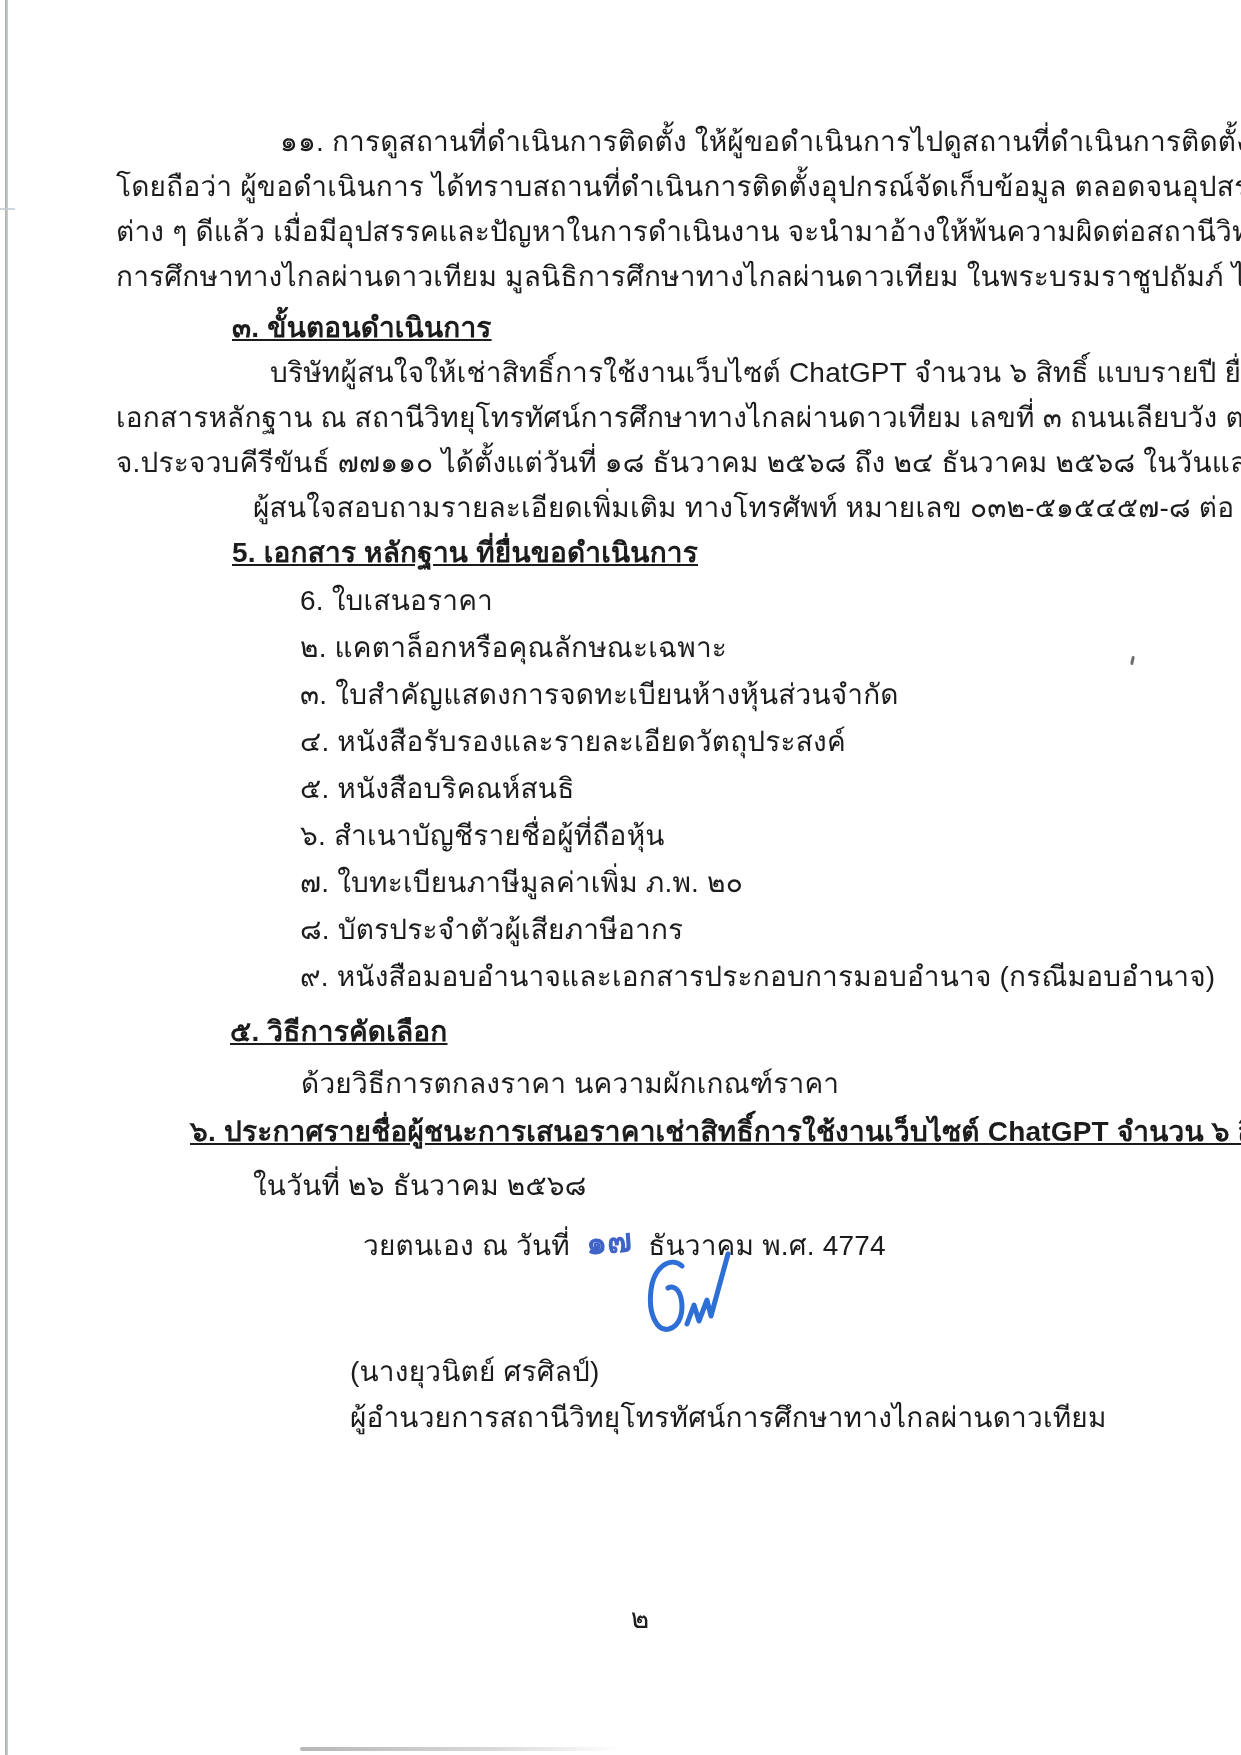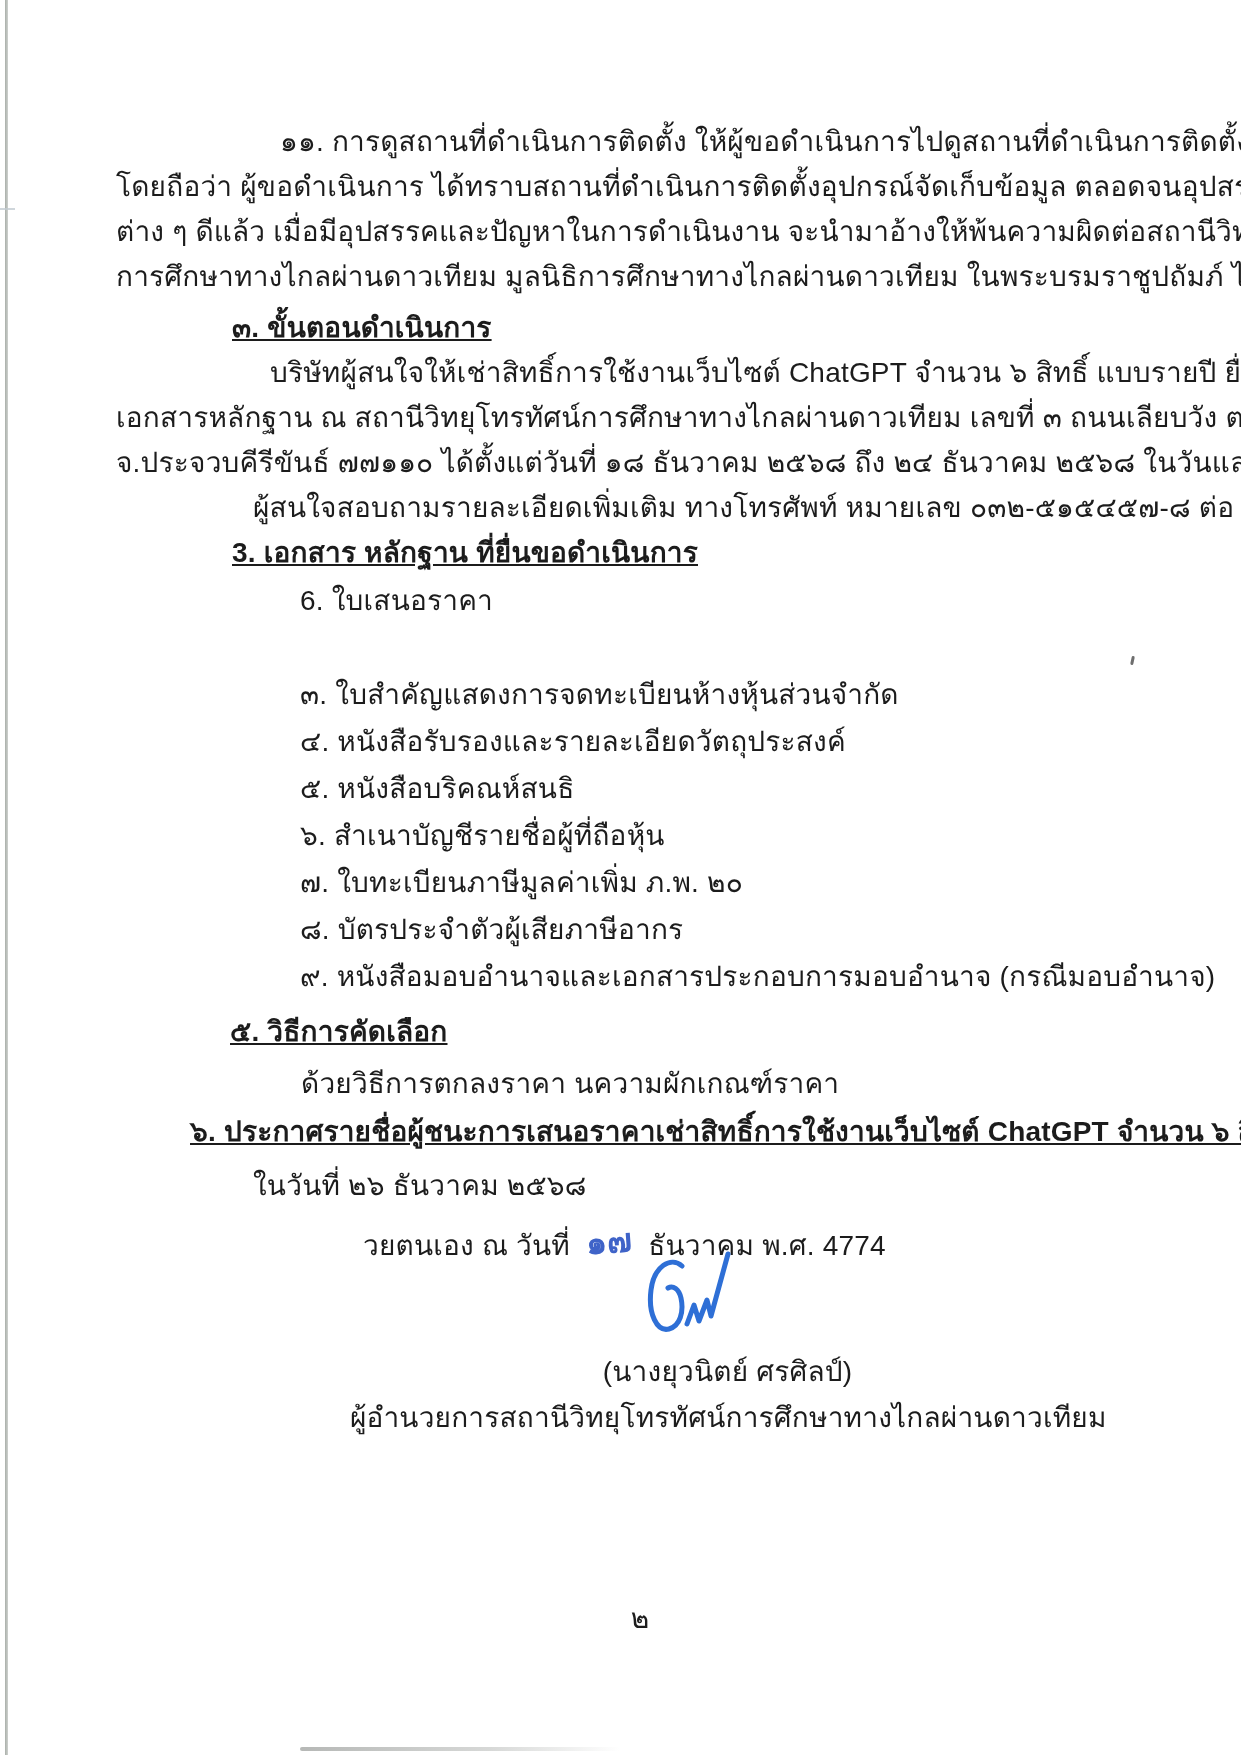--- a/index.html
+++ b/index.html
@@ -20,21 +20,21 @@
   }
   .b{font-weight:bold;text-decoration:underline;}
   .hand{
     display:inline-block;
     color:#3f63c8;
     font-size:33px;
     font-weight:bold;
     margin:0 16px;
     transform:rotate(-4deg) translateY(-2px);
   }
-  .sig-block{position:absolute;left:350px;width:755px;text-align:center;}
+  .sig-block{position:absolute;left:350px;width:755px;}
   .sig-svg{position:absolute;left:638px;top:1248px;}
   .pagenum{position:absolute;top:1596px;left:560px;width:160px;text-align:center;font-size:28px;}
   
   .edge-line{
     position:absolute;left:5px;top:0;width:3px;height:1755px;
     background:linear-gradient(to right,#9aa09a,#c6cac6);
     opacity:.85;
   }
   .edge-tick{
     position:absolute;left:0;top:208px;width:15px;height:2px;
@@ -64,22 +64,23 @@
   <div class="ln" style="top:167px;left:116px">โดยถือว่า ผู้ขอดำเนินการ ได้ทราบสถานที่ดำเนินการติดตั้งอุปกรณ์จัดเก็บข้อมูล ตลอดจนอุปสรรคและปัญหา</div>
   <div class="ln" style="top:212px;left:116px">ต่าง ๆ ดีแล้ว เมื่อมีอุปสรรคและปัญหาในการดำเนินงาน จะนำมาอ้างให้พ้นความผิดต่อสถานีวิทยุโทรทัศน์</div>
   <div class="ln" style="top:257px;left:116px">การศึกษาทางไกลผ่านดาวเทียม มูลนิธิการศึกษาทางไกลผ่านดาวเทียม ในพระบรมราชูปถัมภ์ ไม่ได้</div>
 
   <div class="ln b" style="top:308px;left:232px">๓. ขั้นตอนดำเนินการ</div>
   <div class="ln" style="top:353px;left:270px">บริษัทผู้สนใจให้เช่าสิทธิ์การใช้งานเว็บไซต์ ChatGPT จำนวน ๖ สิทธิ์ แบบรายปี ยื่นเสนอราคาและ</div>
   <div class="ln" style="top:398px;left:116px">เอกสารหลักฐาน ณ สถานีวิทยุโทรทัศน์การศึกษาทางไกลผ่านดาวเทียม เลขที่ ๓ ถนนเลียบวัง ต.หัวหิน  อ.หัวหิน</div>
   <div class="ln" style="top:443px;left:116px">จ.ประจวบคีรีขันธ์ ๗๗๑๑๐ ได้ตั้งแต่วันที่ ๑๘ ธันวาคม ๒๕๖๘ ถึง ๒๔ ธันวาคม ๒๕๖๘ ในวันและเวลาราชการ</div>
   <div class="ln" style="top:488px;left:253px">ผู้สนใจสอบถามรายละเอียดเพิ่มเติม ทางโทรศัพท์ หมายเลข ๐๓๒-๕๑๕๔๕๗-๘ ต่อ ๑๑๑๒</div>
 
-  <div class="ln b" style="top:533px;left:232px">3.  เอกสาร หลักฐาน ที่ยื่นขอดำเนินการ</div>
+  <div class="ln b" style="top:533px;left:232px">5.  เอกสาร หลักฐาน ที่ยื่นขอดำเนินการ</div>
   <div class="ln" style="top:581px;left:300px">6. ใบเสนอราคา</div>
+  <div class="ln" style="top:628px;left:300px">๒. แคตาล็อกหรือคุณลักษณะเฉพาะ</div>
   <div class="ln" style="top:675px;left:300px">๓. ใบสำคัญแสดงการจดทะเบียนห้างหุ้นส่วนจำกัด</div>
   <div class="ln" style="top:722px;left:300px">๔. หนังสือรับรองและรายละเอียดวัตถุประสงค์</div>
   <div class="ln" style="top:769px;left:300px">๕. หนังสือบริคณห์สนธิ</div>
   <div class="ln" style="top:816px;left:300px">๖. สำเนาบัญชีรายชื่อผู้ที่ถือหุ้น</div>
   <div class="ln" style="top:863px;left:300px">๗. ใบทะเบียนภาษีมูลค่าเพิ่ม ภ.พ. ๒๐</div>
   <div class="ln" style="top:910px;left:300px">๘. บัตรประจำตัวผู้เสียภาษีอากร</div>
   <div class="ln" style="top:957px;left:300px">๙. หนังสือมอบอำนาจและเอกสารประกอบการมอบอำนาจ (กรณีมอบอำนาจ)</div>
 
   <div class="ln b" style="top:1012px;left:230px">๕. วิธีการคัดเลือก</div>
   <div class="ln" style="top:1064px;left:301px">ด้วยวิธีการตกลงราคา นความผักเกณฑ์ราคา</div>

